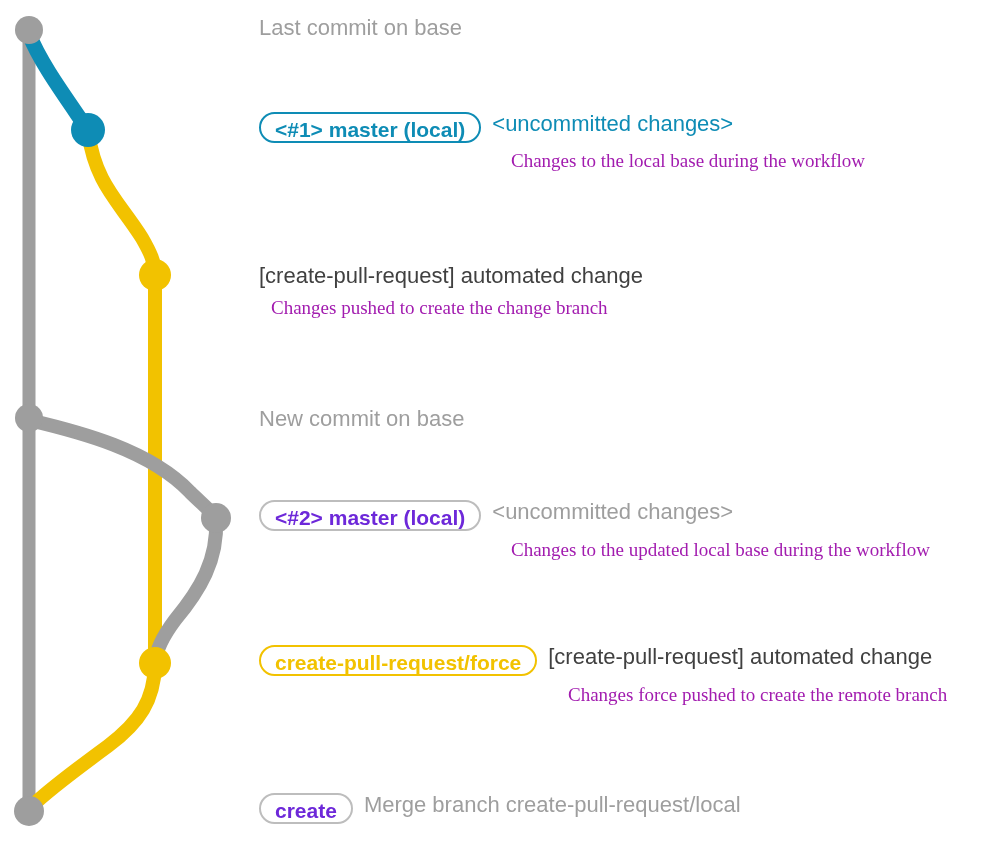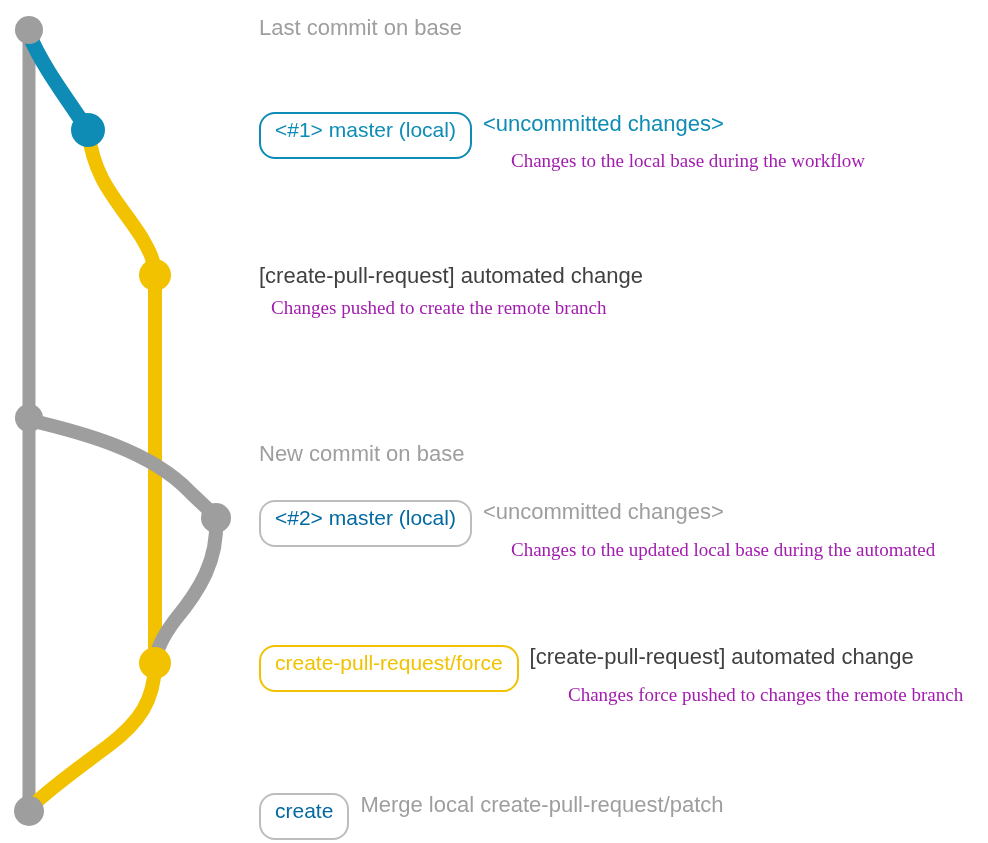--- a/index.html
+++ b/index.html
@@ -25,27 +25,27 @@
   .row {
     position: absolute;
     display: flex;
     align-items: flex-start;
     white-space: nowrap;
   }
   .pill {
     display: inline-block;
     border: 2px solid currentColor;
     border-radius: 16px;
-    padding: 4px 14px 16px 14px;
+    padding: 4px 14px 0 14px;
     font-size: 21px;
     line-height: 1.1;
-    font-weight: 400;
+    font-weight: 700;
     background: #ffffff;
   }
-  .pill-gray { color: #0369a1; border-color: #bdbdbd; }
+  .pill-gray { color: #6d28d9; border-color: #bdbdbd; }
   .pill-teal { color: #0e8cb5; border-color: #0e8cb5; }
   .pill-yellow { color: #f2c200; border-color: #f2c200; }
 
   .subject {
     font-size: 22px;
     line-height: 1.1;
     font-weight: 400;
   }
   .subject-gray { color: #9e9e9e; }
   .subject-teal { color: #0e8cb5; }
@@ -99,39 +99,39 @@
   <div class="row" style="left:259px; top:112px;">
     <span class="pill pill-teal">&lt;#1&gt; master (local)</span>
     <span class="sep"></span>
     <span class="subject subject-teal">&lt;uncommitted changes&gt;</span>
   </div>
   <div class="desc" style="left:511px; top:150px;">Changes to the local base during the workflow</div>
 
   <div class="row" style="left:259px; top:264px;">
     <span class="subject subject-yellow">[create-pull-request] automated change</span>
   </div>
-  <div class="desc" style="left:271px; top:297px;">Changes pushed to create the remote branch</div>
+  <div class="desc" style="left:271px; top:297px;">Changes pushed to create the change branch</div>
 
-  <div class="row" style="left:259px; top:407px;margin-top:35px;">
+  <div class="row" style="left:259px; top:407px;">
     <span class="subject subject-gray">New commit on base</span>
   </div>
 
   <div class="row" style="left:259px; top:500px;">
     <span class="pill pill-gray">&lt;#2&gt; master (local)</span>
     <span class="sep"></span>
     <span class="subject subject-gray">&lt;uncommitted changes&gt;</span>
   </div>
-  <div class="desc" style="left:511px; top:539px;">Changes to the updated local base during the automated</div>
+  <div class="desc" style="left:511px; top:539px;">Changes to the updated local base during the workflow</div>
 
   <div class="row" style="left:259px; top:645px;">
     <span class="pill pill-yellow">create-pull-request/force</span>
     <span class="sep"></span>
     <span class="subject subject-yellow">[create-pull-request] automated change</span>
   </div>
-  <div class="desc" style="left:568px; top:684px;">Changes force pushed to changes the remote branch</div>
+  <div class="desc" style="left:568px; top:684px;">Changes force pushed to create the remote branch</div>
 
   <div class="row" style="left:259px; top:793px;">
     <span class="pill pill-gray">create</span>
     <span class="sep"></span>
-    <span class="subject subject-gray">Merge local create-pull-request/patch</span>
+    <span class="subject subject-gray">Merge branch create-pull-request/local</span>
   </div>
 
 </div>
 
 </body></html>

